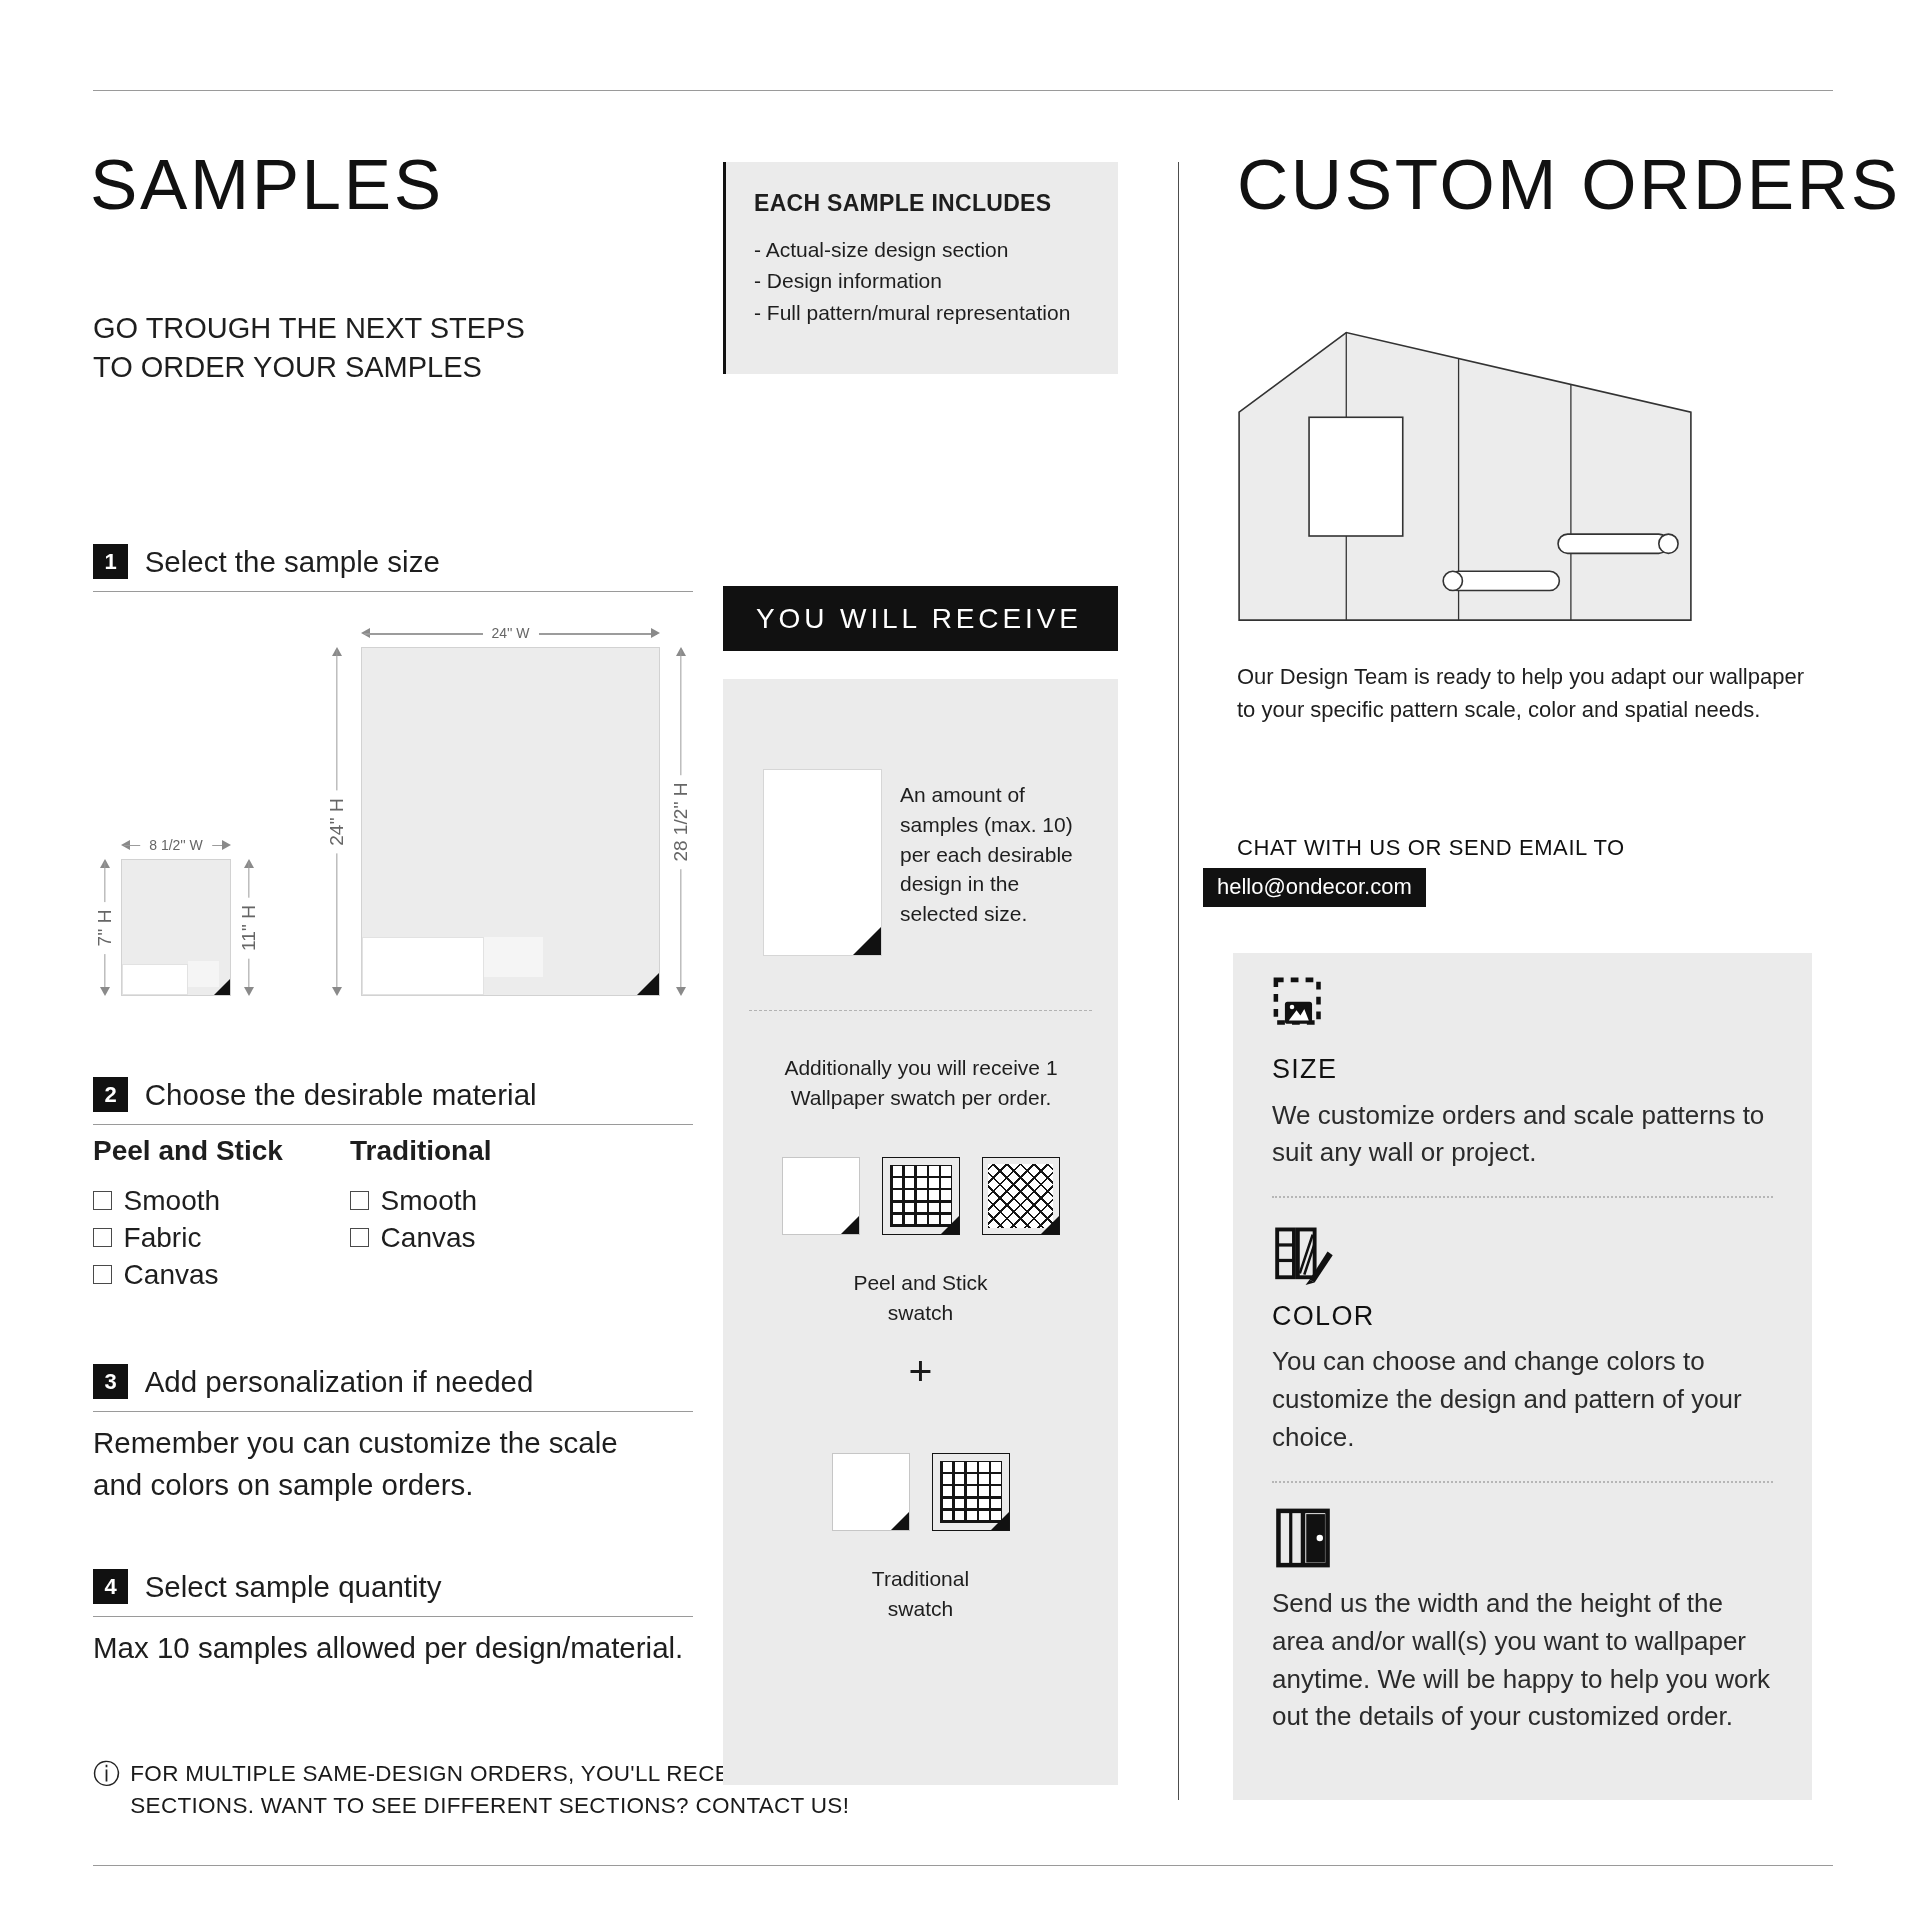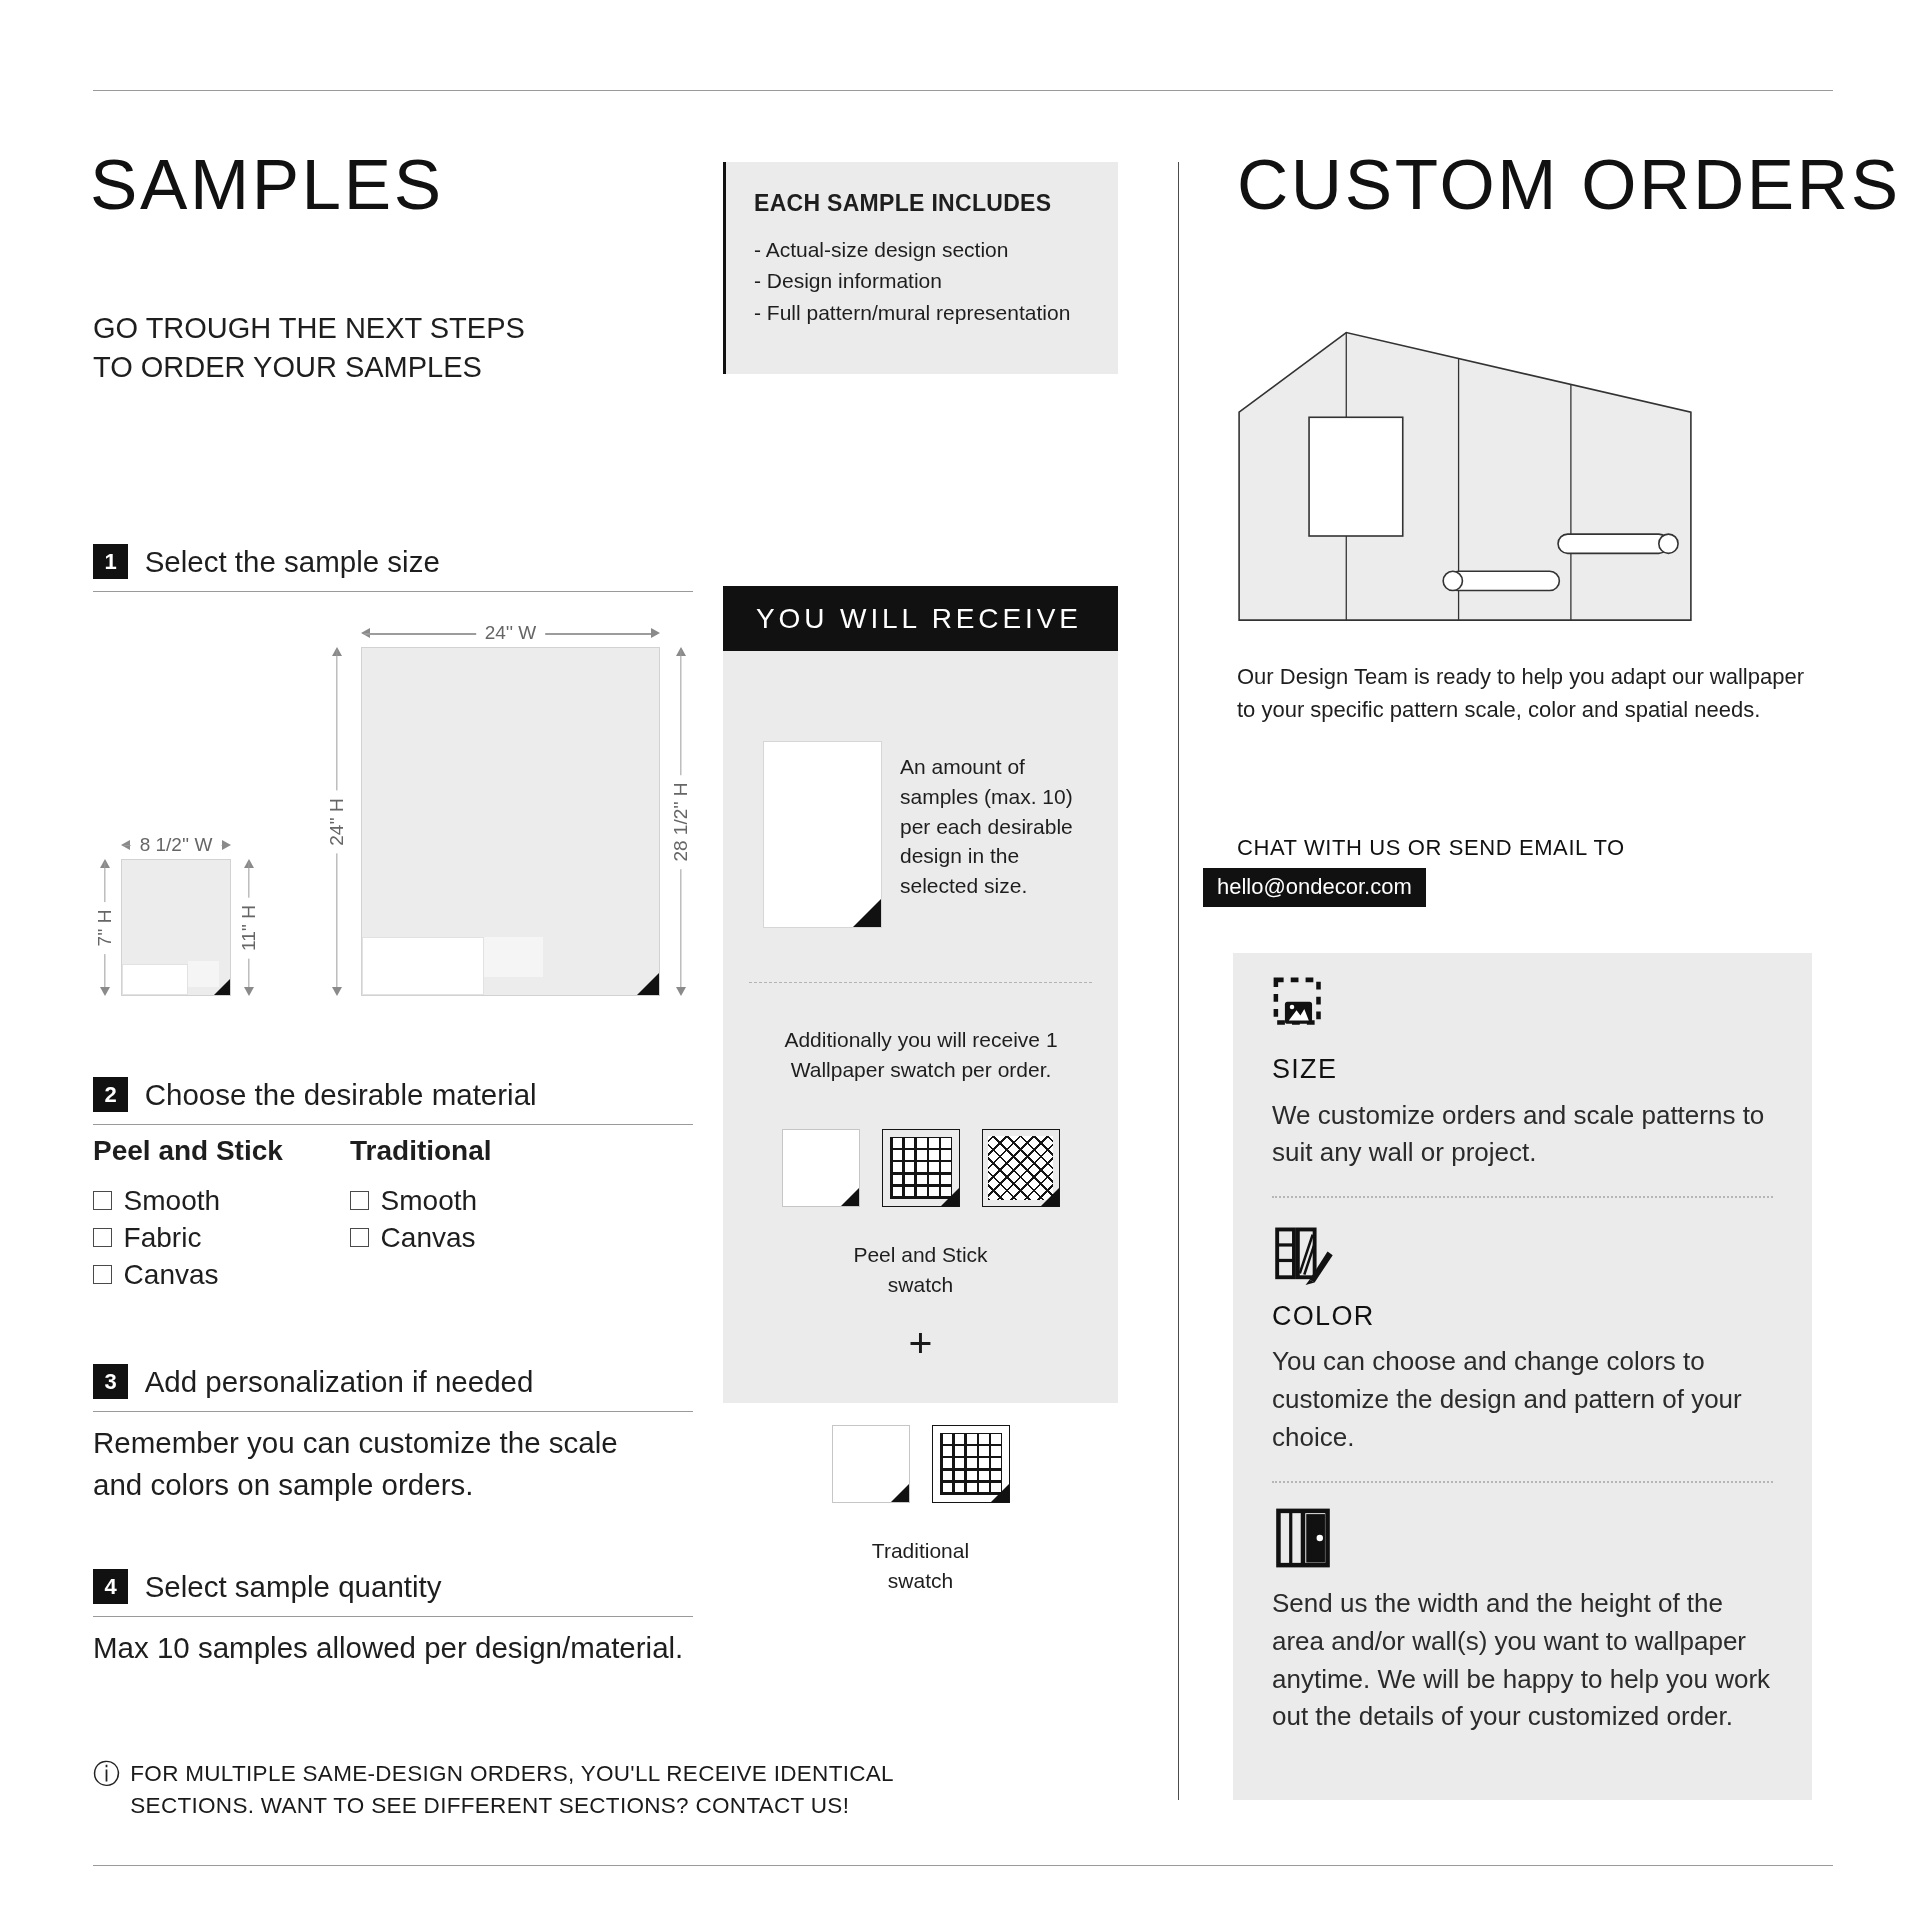--- a/index.html
+++ b/index.html
@@ -27,21 +27,21 @@
   .fold { position:absolute; right:0; bottom:0; width:0; height:0; border-left:22px solid transparent; border-bottom:22px solid #111; }
   .fold.sm { border-left-width:16.7px; border-bottom-width:16.7px; }
 
   .hdim { position:absolute; height:26px; }
   .hdim .line { position:absolute; left:2.6px; right:2.6px; top:50%; height:1.3px; background:#9c9c9c; }
   .hdim .ah-l { position:absolute; left:0; top:50%; transform:translateY(-50%); width:0; height:0;
                 border-top:5.1px solid transparent; border-bottom:5.1px solid transparent; border-right:9.6px solid #8a8a8a; }
   .hdim .ah-r { position:absolute; right:0; top:50%; transform:translateY(-50%); width:0; height:0;
                 border-top:5.1px solid transparent; border-bottom:5.1px solid transparent; border-left:9.6px solid #8a8a8a; }
   .hdim .lbl { position:absolute; left:50%; top:50%; transform:translate(-50%,-50%); background:#fff;
-               padding:0 9px; font-size:19px; color:#666; white-space:nowrap;text-align:right; }
+               padding:0 9px; font-size:14px; color:#666; white-space:nowrap;text-align:right; }
 
   .vdim { position:absolute; width:26px; }
   .vdim .line { position:absolute; top:2.6px; bottom:2.6px; left:50%; width:1.3px; background:#9c9c9c; transform:translateX(-50%); }
   .vdim .ah-t { position:absolute; top:0; left:50%; transform:translateX(-50%); width:0; height:0;
                 border-left:5.1px solid transparent; border-right:5.1px solid transparent; border-bottom:9.6px solid #8a8a8a; }
   .vdim .ah-b { position:absolute; bottom:0; left:50%; transform:translateX(-50%); width:0; height:0;
                 border-left:5.1px solid transparent; border-right:5.1px solid transparent; border-top:9.6px solid #8a8a8a; }
   .vdim .lbl { position:absolute; left:50%; top:50%; transform:translate(-50%,-50%) rotate(-90deg); background:#fff;
                padding:0 7.7px; font-size:19px; color:#666; white-space:nowrap; }
 
@@ -63,21 +63,21 @@
   #includes { position:absolute; left:723px; top:162px; width:395px; min-height:212px; background:#ebebeb;
               border-left:3.9px solid #111; padding:28px 23px 26px 28px; }
   #includes .ttl { font-size:23px; font-weight:700; letter-spacing:0.3px; margin-bottom:16.7px; }
   .inc-item { font-size:21px; line-height:1.5; padding-left:15.4px; text-indent:-15.4px; color:#1e1e1e; }
   .inc-item::before { content:"- "; }
 
   
   #receive { position:absolute; left:723px; top:586px; width:395px; height:1071px; }
   #receive .hdr { height:65px; background:#111; color:#fff; display:flex; align-items:center;
                   padding-left:33px; font-size:28px; letter-spacing:3.9px; }
-  #receive .bdy { position:relative; height:752px; background:#ebebeb; }
+  #receive .bdy { position:relative; height:1106px; background:#ebebeb;margin-top:28px; }
   .page-icon { position:absolute; left:40px; top:90px; width:119px; height:187px; background:#fff; border:0.6px solid #d6d6d6; }
   .page-icon .fold { border-left-width:28px; border-bottom-width:28px; }
   #receive-text { position:absolute; left:177px; top:101px; width:199px; font-size:21px; line-height:1.42; }
   .dash-div { position:absolute; left:26px; right:26px; top:331px; border-top:1.3px dashed #b3b3b3; }
   #additional-text { position:absolute; left:44px; top:374px; width:308px; text-align:center; font-size:21px; line-height:1.45; }
   .sw-row { position:absolute; left:0; width:100%; display:flex; justify-content:center; gap:22px; }
   .swatch { position:relative; width:78px; height:78px; background:#fff; border:0.6px solid #c6c6c6; }
   .swatch .fold { border-left-width:18px; border-bottom-width:18px; }
   .sw-grid { border:1.9px solid #141414; padding:7px;
     background-image:

